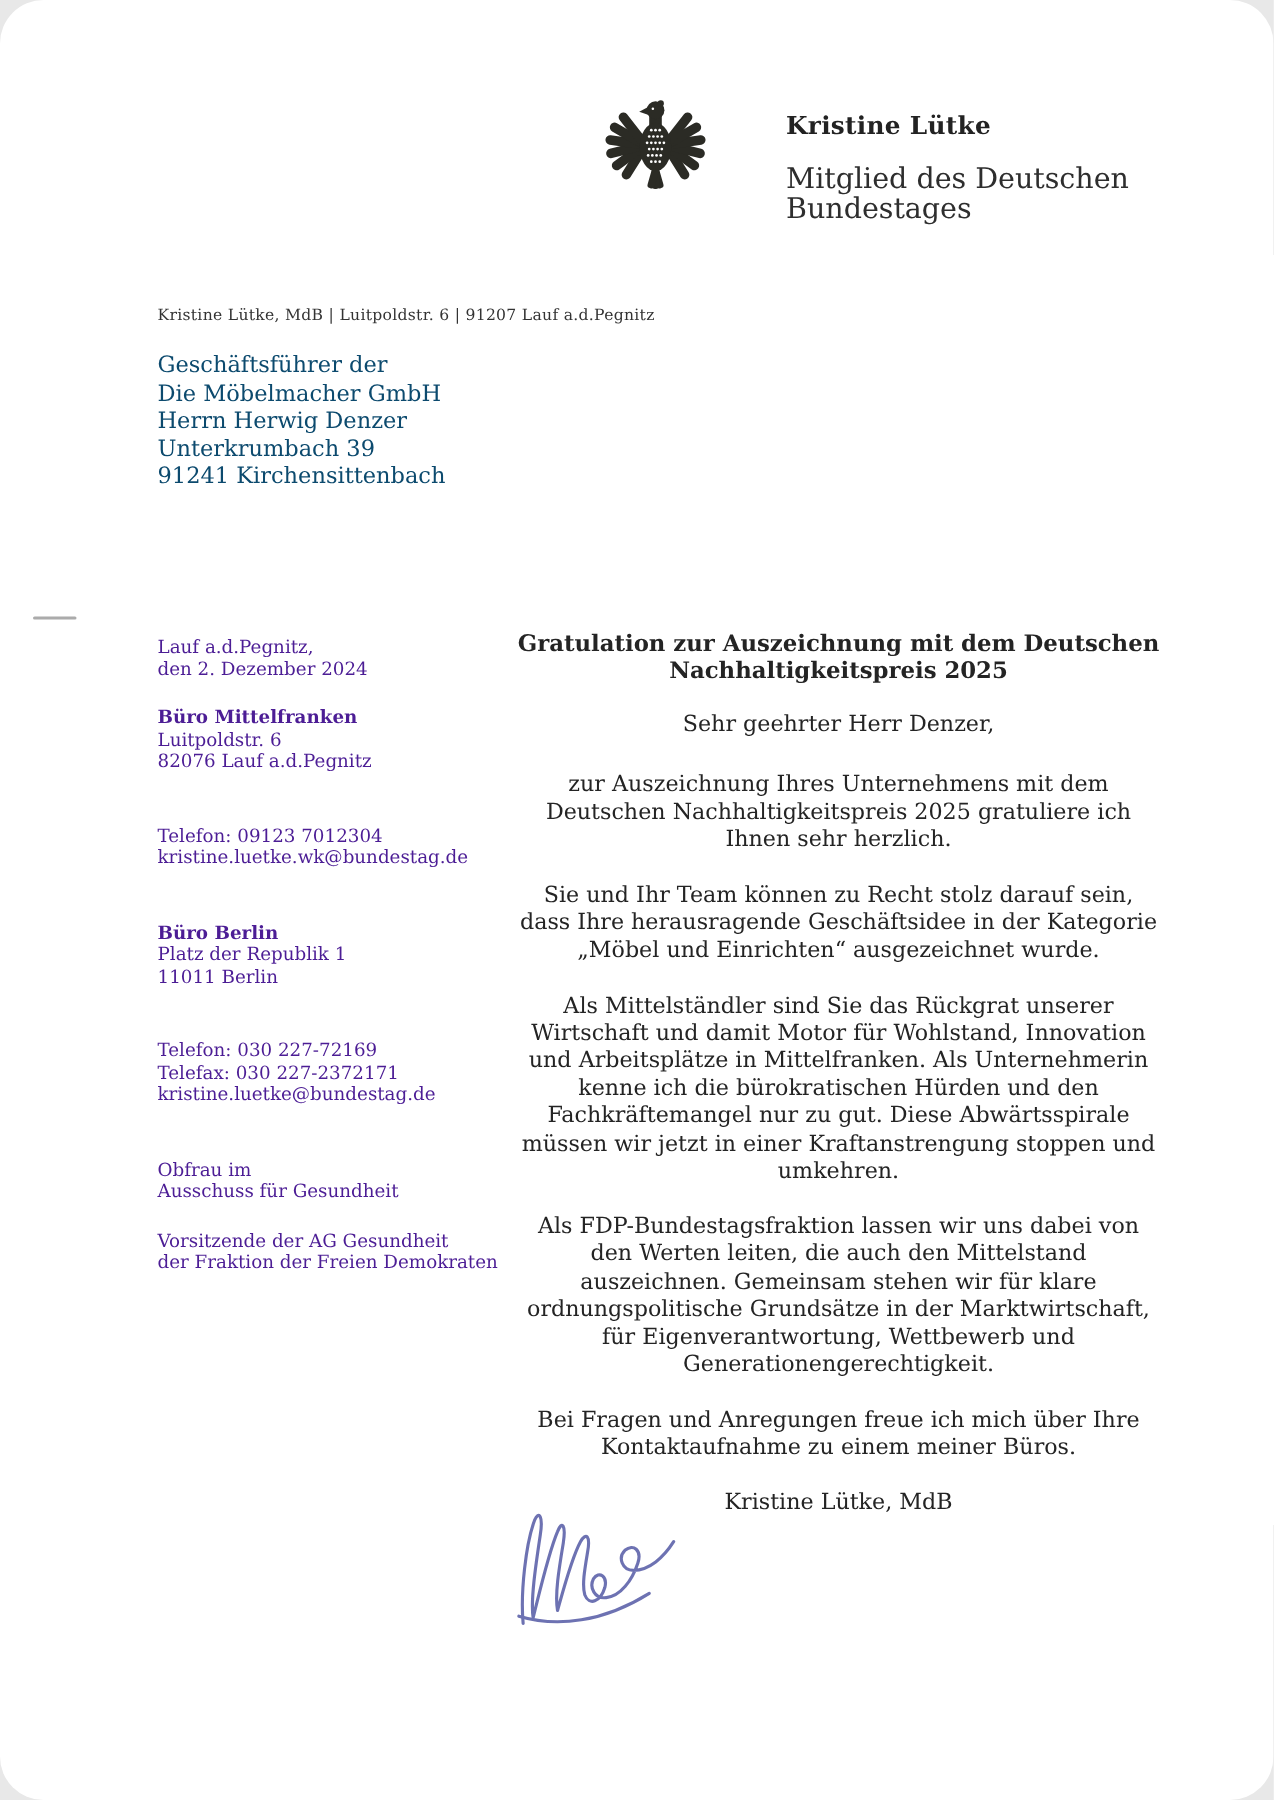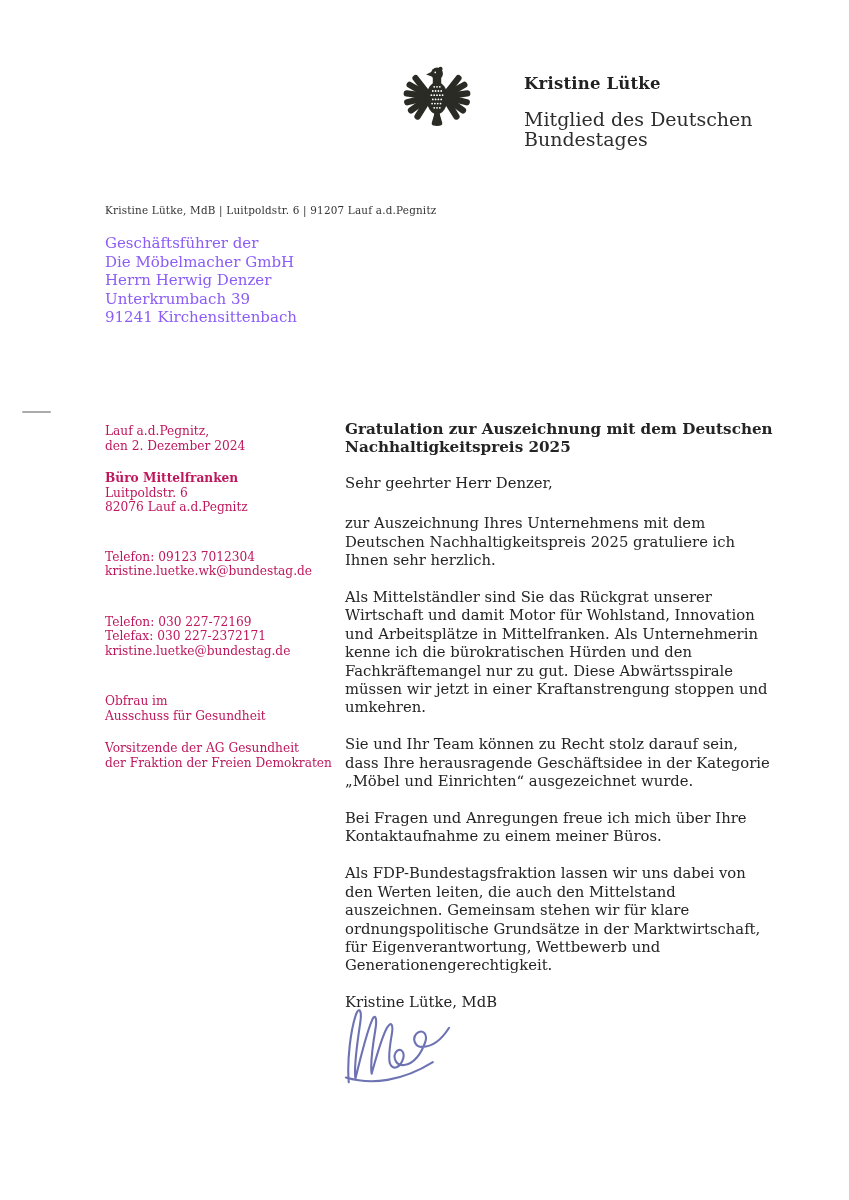--- a/index.html
+++ b/index.html
@@ -4,48 +4,49 @@
 <style>
   html,body{margin:0;padding:0;background:#e8e8e8;}
   .page{
     position:relative;
     width:849px;height:1200px;
     margin:0 auto;
     background:#ffffff;
     font-family:"DejaVu Serif", serif;
     color:#262626;
     overflow:hidden;
+    border-radius:29px;
   }
   .preline{white-space:pre-line;}
 
   
   .eagle{position:absolute;left:402px;top:62px;width:70px;height:72px;}
   .eagle svg{width:100%;height:100%;display:block;}
   .hdr-text{position:absolute;left:524px;top:74px;line-height:20px;}
   .hdr-name{font-size:16.5px;font-weight:bold;letter-spacing:.2px;color:#222;}
   .hdr-role{font-size:19px;color:#2e2e2e;margin-top:15px;}
 
   
   .return-line{position:absolute;left:105px;top:204px;font-size:10.4px;color:#333;letter-spacing:.2px;}
 
   
-  .recipient{position:absolute;left:105px;top:234px;font-size:15px;line-height:18.6px;color:#8b5cf6;}
+  .recipient{position:absolute;left:105px;top:234px;font-size:15px;line-height:18.6px;color:#0c4a6e;}
 
   
   .fold-mark{position:absolute;left:22px;top:411px;width:29px;height:2px;background:#8f8f8f;opacity:.75;border-radius:1px;}
 
   
-  .info-col{position:absolute;left:105px;top:424px;width:235px;font-size:12.2px;line-height:14.5px;color:#be185d;}
+  .info-col{position:absolute;left:105px;top:424px;width:235px;font-size:12.2px;line-height:14.5px;color:#4c1d95;}
   .info-title{font-weight:bold;margin-top:11px;}
   .gap-s{margin-bottom:15px;}
   .gap-m{margin-bottom:18px;}
   .gap-l{margin-bottom:36px;margin-top:35px;}
 
   
-  .body-col{position:absolute;left:345px;top:420px;width:428px;font-size:14.8px;line-height:18.4px;color:#242424;}
+  .body-col{position:absolute;left:345px;top:420px;width:428px;font-size:14.8px;line-height:18.4px;color:#242424;text-align:center;}
   .subject{font-weight:bold;font-size:15.2px;margin-bottom:17px;}
   .salutation{margin-bottom:22px;}
   .body-col p{margin:0 0 18.5px 0;}
   .closing{margin-bottom:38px;}
   .signer{}
 
   
   .signature{position:absolute;left:338px;top:1002px;width:140px;height:86px;z-index:2;pointer-events:none;}
   .signature svg{width:100%;height:100%;display:block;}
 </style>
@@ -140,55 +141,60 @@
 den 2. Dezember 2024</div>
 
     <div class="gap-s">
       <div class="info-title">Büro Mittelfranken</div>
       <div class="preline">Luitpoldstr. 6
 82076 Lauf a.d.Pegnitz</div>
     </div>
     <div class="preline gap-l">Telefon: 09123 7012304
 kristine.luetke.wk@bundestag.de</div>
 
+    <div class="gap-s">
+      <div class="info-title">Büro Berlin</div>
+      <div class="preline">Platz der Republik 1
+11011 Berlin</div>
+    </div>
     <div class="preline gap-l">Telefon: 030 227-72169
 Telefax: 030 227-2372171
 kristine.luetke@bundestag.de</div>
 
     <div class="preline gap-m">Obfrau im
 Ausschuss für Gesundheit</div>
     <div class="preline">Vorsitzende der AG Gesundheit
 der Fraktion der Freien Demokraten</div>
   </aside>
 
   <main class="body-col">
     <div class="subject preline">Gratulation zur Auszeichnung mit dem Deutschen
 Nachhaltigkeitspreis 2025</div>
     <div class="salutation">Sehr geehrter Herr Denzer,</div>
     <p class="preline">zur Auszeichnung Ihres Unternehmens mit dem
 Deutschen Nachhaltigkeitspreis 2025 gratuliere ich
 Ihnen sehr herzlich.</p>
+    <p class="preline">Sie und Ihr Team können zu Recht stolz darauf sein,
+dass Ihre herausragende Geschäftsidee in der Kategorie
+„Möbel und Einrichten“ ausgezeichnet wurde.</p>
     <p class="preline">Als Mittelständler sind Sie das Rückgrat unserer
 Wirtschaft und damit Motor für Wohlstand, Innovation
 und Arbeitsplätze in Mittelfranken. Als Unternehmerin
 kenne ich die bürokratischen Hürden und den
 Fachkräftemangel nur zu gut. Diese Abwärtsspirale
 müssen wir jetzt in einer Kraftanstrengung stoppen und
 umkehren.</p>
-    <p class="preline">Sie und Ihr Team können zu Recht stolz darauf sein,
-dass Ihre herausragende Geschäftsidee in der Kategorie
-„Möbel und Einrichten“ ausgezeichnet wurde.</p>
-    <p class="preline">Bei Fragen und Anregungen freue ich mich über Ihre
-Kontaktaufnahme zu einem meiner Büros.</p>
     <p class="preline">Als FDP-Bundestagsfraktion lassen wir uns dabei von
 den Werten leiten, die auch den Mittelstand
 auszeichnen. Gemeinsam stehen wir für klare
 ordnungspolitische Grundsätze in der Marktwirtschaft,
 für Eigenverantwortung, Wettbewerb und
 Generationengerechtigkeit.</p>
+    <p class="preline">Bei Fragen und Anregungen freue ich mich über Ihre
+Kontaktaufnahme zu einem meiner Büros.</p>
     <div class="signer">Kristine Lütke, MdB</div>
   </main>
 
   <div class="signature">
     <svg viewBox="0 0 140 90" xmlns="http://www.w3.org/2000/svg" aria-hidden="true">
       <g fill="none" stroke="#5e63aa" stroke-width="2.2" stroke-linecap="round" stroke-linejoin="round" opacity="0.9">
         <path d="M8 84 C6 62 10 28 16 12 C19 5 22 9 20 22 C17 42 13 68 15 80
                  C20 60 26 34 32 20 C35 12 38 15 36 28 C33 46 30 64 32 75
                  C37 57 42 38 48 27 C52 20 55 23 53 34 C51 46 49 57 51 64
                  C54 72 62 69 65 59 C67 51 61 47 57 53 C54 59 58 67 66 66

